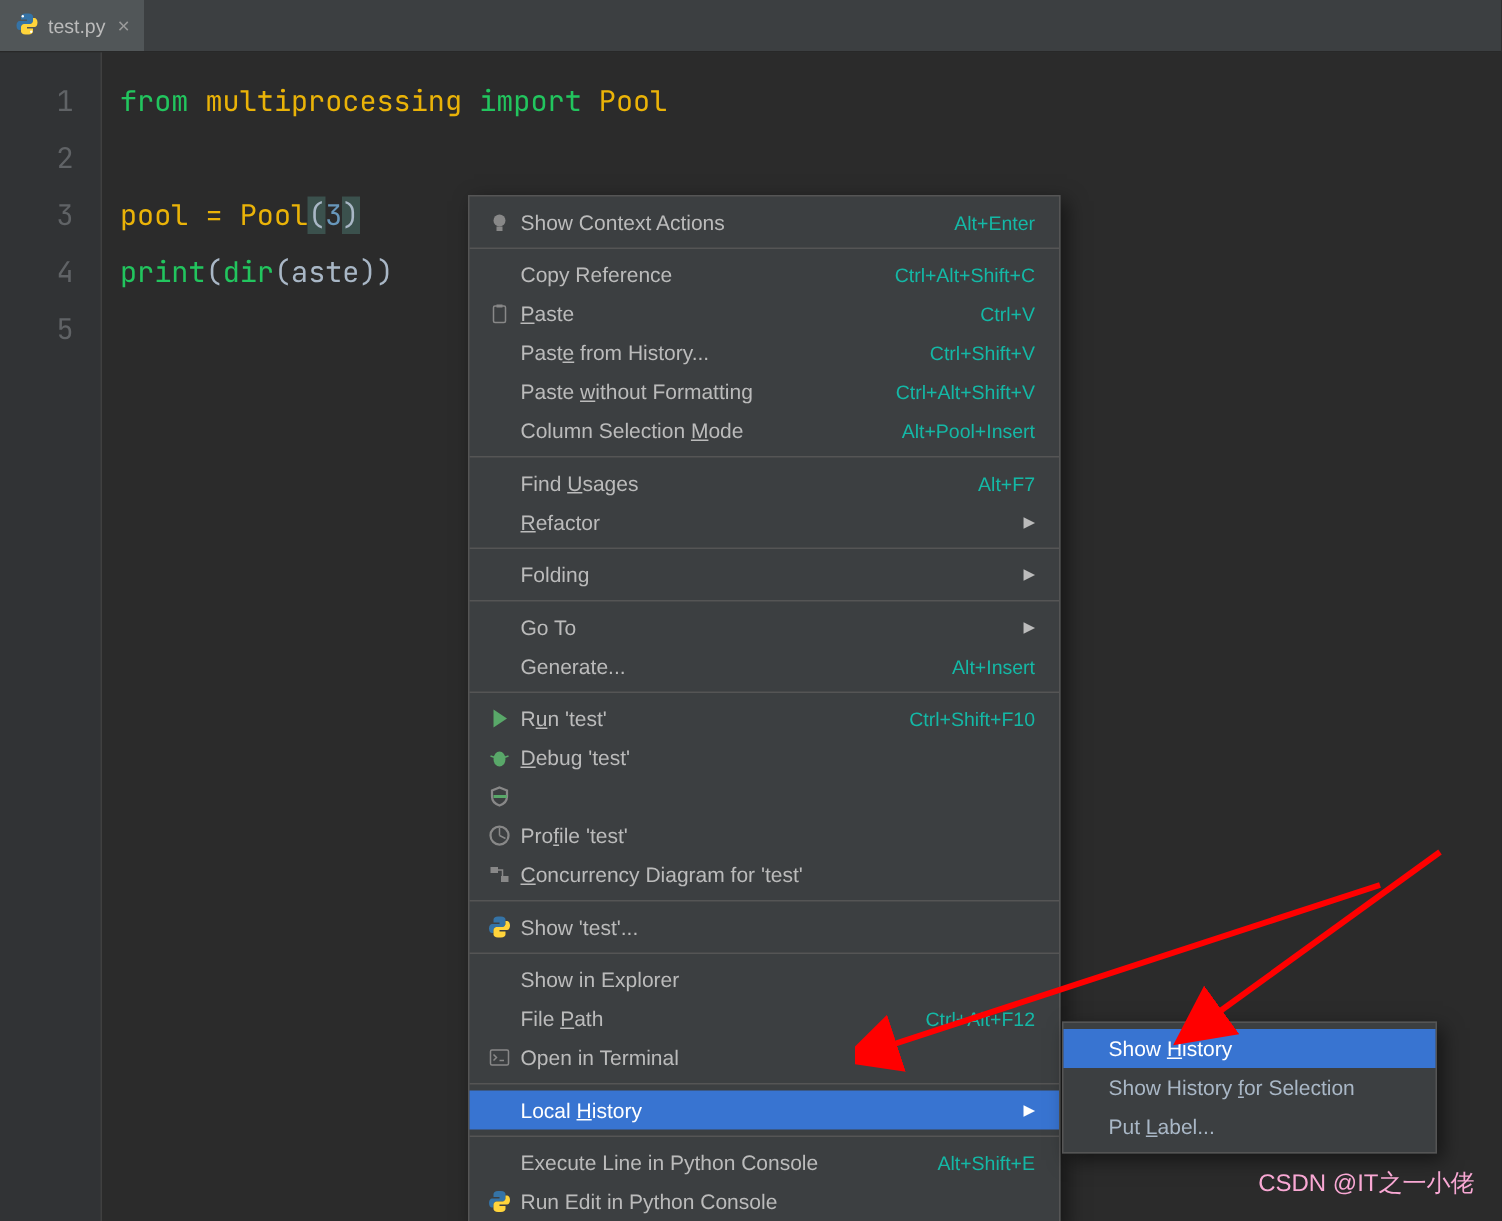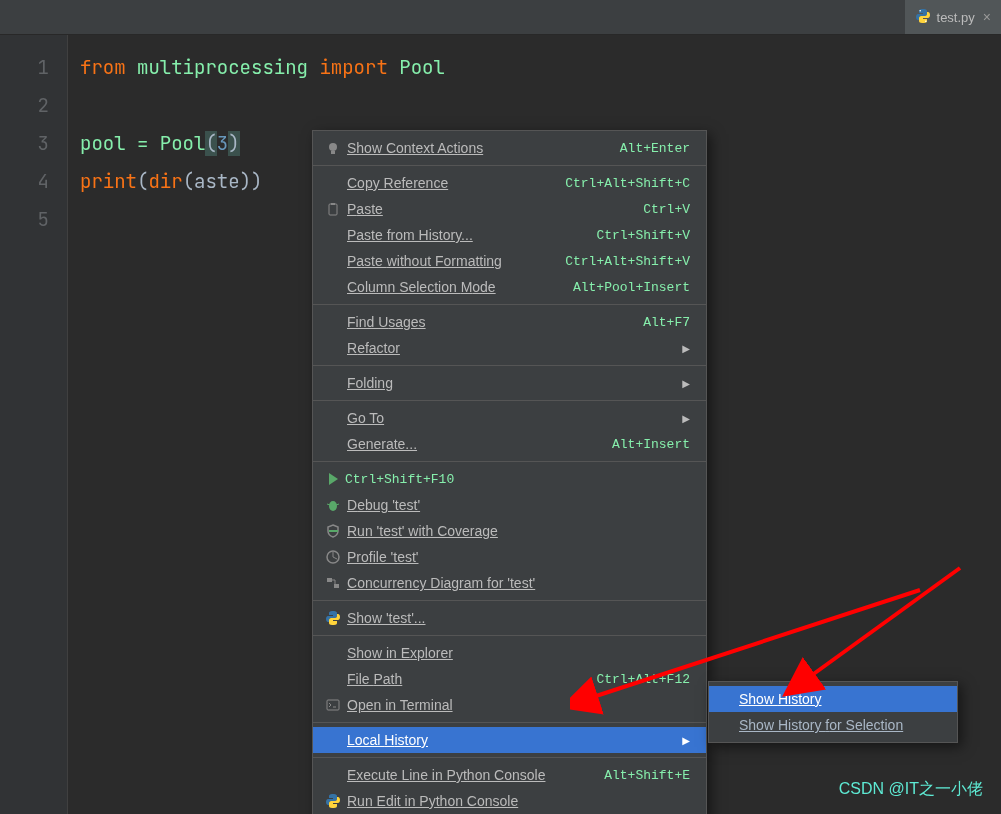--- a/index.html
+++ b/index.html
@@ -12,21 +12,20 @@
       overflow: hidden;
       position: relative;
       font-size: 14px;
     }
     .tabbar {
       background: #3c3f41;
       height: 35px;
       display: flex;
       align-items: stretch;
       border-bottom: 1px solid #282828;
-      justify-content: flex-end;
     }
     .tab {
       display: flex;
       align-items: center;
       padding: 0 8px 0 10px;
       background: #515658;
       color: #bbbbbb;
       gap: 6px;
       font-size: 13px;
     }
@@ -45,22 +44,22 @@
     }
     .editor {
       flex: 1;
       background: #2b2b2b;
       padding: 14px 12px;
       font-family: "JetBrains Mono", Consolas, monospace;
       font-size: 19px;
       line-height: 38px;
       white-space: pre;
     }
-    .kw { color: #f97316; }
-    .fn { color: #86efac; }
+    .kw { color: #22c55e; }
+    .fn { color: #eab308; }
     .num { color: #6897bb; }
     .paren-hl { background: #3b514d; }
     .ctx-menu {
       position: absolute;
       background: #3c3f41;
       border: 1px solid #555;
       box-shadow: 4px 4px 12px rgba(0,0,0,.5);
       padding: 4px 0;
       font-size: 14px;
       color: #bbbbbb;
@@ -69,43 +68,43 @@
       top: 130px;
     }
     .mi {
       display: flex;
       align-items: center;
       height: 26px;
       padding: 0 16px 0 8px;
       position: relative;
     }
     .mi .ic { width: 24px; display: inline-flex; justify-content: center; align-items: center; }
-    .mi .lbl { flex: 1; padding-left: 2px; text-decoration: underline; }
-    .mi .sc { color: #86efac; font-size: 13px; text-align: center; font-family: Liberation Mono, monospace; }
+    .mi .lbl { flex: 1; padding-left: 2px; }
+    .mi .sc { color: #14b8a6; font-size: 13px; text-align: center; }
     .mi .arrow { color: #bbb; font-size: 10px; width: 12px; text-align: right; }
     .mi.selected { background: #3874d1; color: #fff; }
     .mi.selected .sc, .mi.selected .arrow { color: #fff; }
     .sep { height: 1px; background: #555; margin: 4px 0; }
     .u { text-decoration: underline; }
     .submenu {
       position: absolute;
       background: #3c3f41;
       border: 1px solid #555;
       box-shadow: 4px 4px 12px rgba(0,0,0,.5);
       padding: 4px 0;
       width: 250px;
       left: 708px;
       top: 681px;
     }
     .submenu .mi { padding: 0 16px 0 28px; }
     .watermark {
       position: absolute;
       right: 18px;
       bottom: 14px;
-      color: #5eead4;
+      color: #f9a8d4;
       font-size: 16px;
     }
     svg.arrow-ann { position: absolute; pointer-events: none; }
   </style>
 </head>
 <body>
 
 <div class="tabbar">
   <div class="tab">
     <span class="ic">
@@ -205,40 +204,40 @@
       <span class="lbl">Generate...</span>
       <span class="sc">Alt+Insert</span>
     </div>
     <div class="sep"></div>
     <div class="mi">
       <span class="ic">
         <svg width="16" height="16" viewBox="0 0 16 16">
           <path d="M4 2 L13 8 L4 14 z" fill="#59a869"></path>
         </svg>
       </span>
+      <span class="lbl">R<span class="u">u</span>n 'test'</span>
       <span class="sc">Ctrl+Shift+F10</span>
     </div>
     <div class="mi">
       <span class="ic">
         <svg width="16" height="16" viewBox="0 0 16 16">
           <ellipse cx="8" cy="9" rx="4" ry="5" fill="#59a869"></ellipse>
           <line x1="2" y1="7" x2="5" y2="8" stroke="#59a869"></line>
           <line x1="14" y1="7" x2="11" y2="8" stroke="#59a869"></line>
         </svg>
       </span>
       <span class="lbl"><span class="u">D</span>ebug 'test'</span>
     </div>
     <div class="mi">
       <span class="ic">
         <svg width="16" height="16" viewBox="0 0 16 16">
           <path d="M8 2 L13 4 v4 c0 3-2 5-5 6 c-3-1-5-3-5-6V4z" fill="none" stroke="#888" stroke-width="1.5"></path>
           <path d="M4 8 L13 8" stroke="#59a869" stroke-width="2"></path>
         </svg>
       </span>
-      <span class="lbl">Run 'test' with Coverage</span>
     </div>
     <div class="mi">
       <span class="ic">
         <svg width="16" height="16" viewBox="0 0 16 16">
           <circle cx="8" cy="8" r="6" fill="none" stroke="#888" stroke-width="1.5"></circle>
           <path d="M8 8 L8 3 M8 8 L12 10" stroke="#888"></path>
         </svg>
       </span>
       <span class="lbl">Pro<span class="u">f</span>ile 'test'</span>
     </div>
@@ -302,20 +301,23 @@
       </span>
       <span class="lbl">Run Edit in Python Console</span>
     </div>
   </div>
 <div class="submenu" id="sub">
     <div class="mi selected">
       <span class="lbl">Show <span class="u">H</span>istory</span>
     </div>
     <div class="mi">
       <span class="lbl">Show History <span class="u">f</span>or Selection</span>
+    </div>
+    <div class="mi">
+      <span class="lbl">Put <span class="u">L</span>abel...</span>
     </div>
   </div>
 
 <svg class="arrow-ann" style="left:570px;top:580px;" width="360" height="150">
   <defs>
       <marker id="ah1" markerWidth="10" markerHeight="10" refX="2" refY="5" orient="auto">
         <path d="M0,0 L10,5 L0,10 z" fill="#ff0000"></path>
       </marker>
     </defs>
   <line x1="350" y1="10" x2="20" y2="118" stroke="#ff0000" stroke-width="4" marker-end="url(#ah1)"></line>

